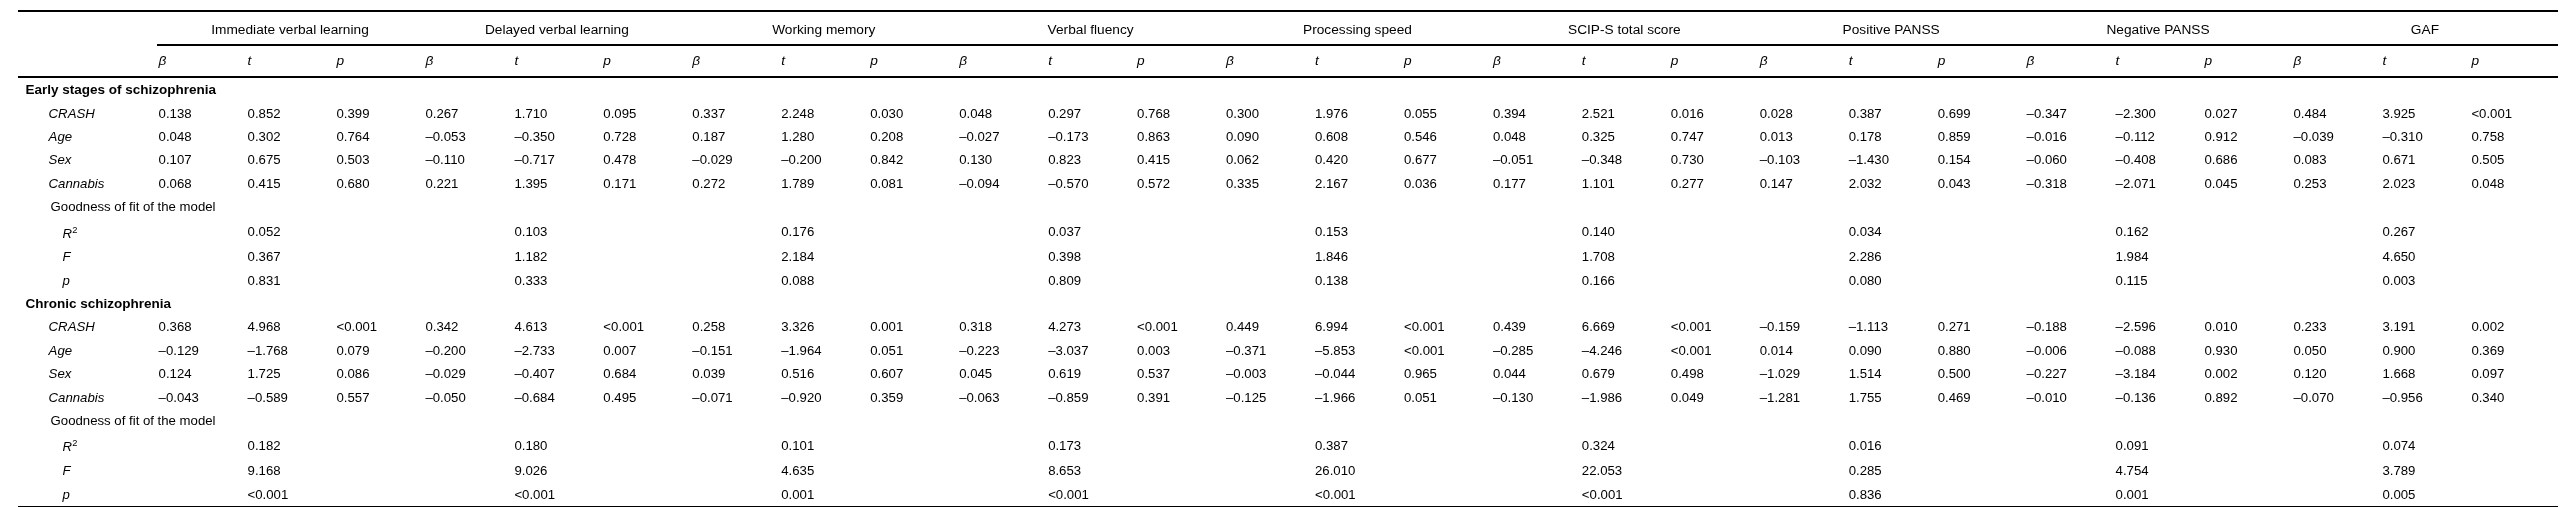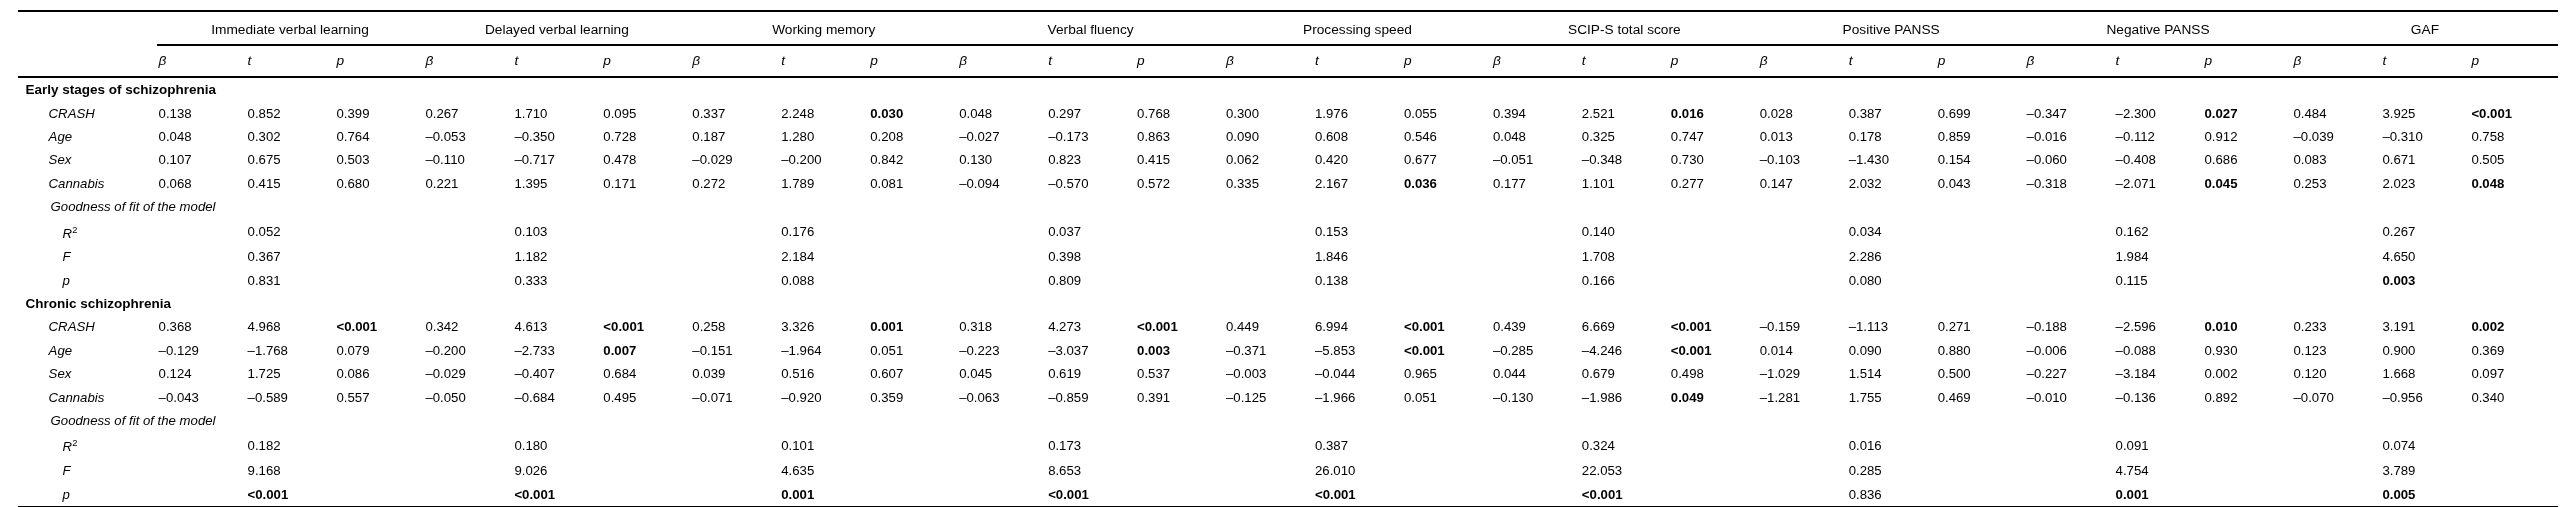--- a/index.html
+++ b/index.html
@@ -34,25 +34,25 @@
   tr.groups th.group { border-bottom: 2px solid #000; text-align: center; }
   tr.groups th.corner { border-bottom: none; }
   tr.subs th {
     font-style: italic;
     border-bottom: 2.9px solid #000;
     padding: 5.9px 2px 6.9px 2px;
     font-size: 13.7px;
   }
   td.section-title { font-weight: bold; padding-left: 7.8px; font-size: 13.5px; margin-top: 41px; }
   td.row-label { font-style: italic; padding-left: 31px; }
-  td.fit-heading { font-style: italic; padding-left: 33px; }
+  td.fit-heading { padding-left: 33px; }
   td.fit-label { font-style: italic; padding-left: 45px; }
   td.fit-label sup { font-style: normal; font-size: 9.3px; }
   td.val {}
-  .bold { font-weight: bold; }
+  .bold { font-weight: normal; }
 </style>
 </head>
 <body>
 
 <div class="page">
   <table class="stats" id="regression-table">
       <colgroup>
         <col class="label-col">
         <col>
         <col>
@@ -395,21 +395,21 @@
           <td class="val bold">&lt;0.001</td>
           <td class="val">–0.285</td>
           <td class="val">–4.246</td>
           <td class="val bold">&lt;0.001</td>
           <td class="val">0.014</td>
           <td class="val">0.090</td>
           <td class="val">0.880</td>
           <td class="val">–0.006</td>
           <td class="val">–0.088</td>
           <td class="val">0.930</td>
-          <td class="val">0.123</td>
+          <td class="val">0.050</td>
           <td class="val">0.900</td>
           <td class="val">0.369</td>
         </tr>
         <tr>
           <td class="row-label">Sex</td>
           <td class="val">0.124</td>
           <td class="val">1.725</td>
           <td class="val">0.086</td>
           <td class="val">–0.029</td>
           <td class="val">–0.407</td>

